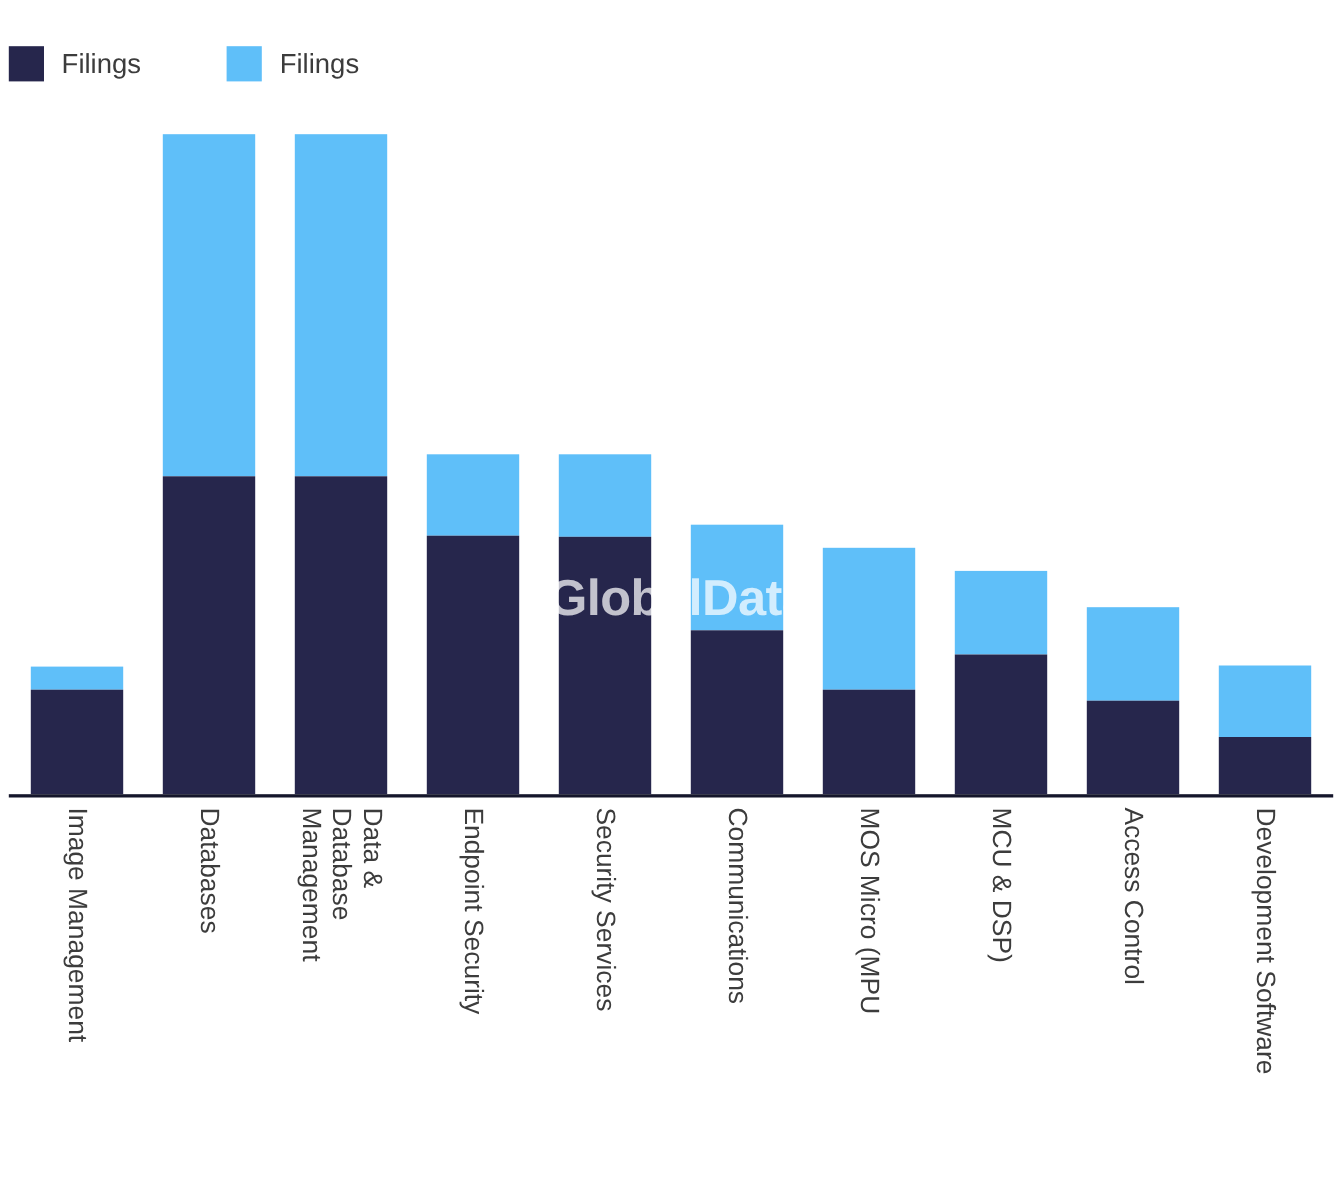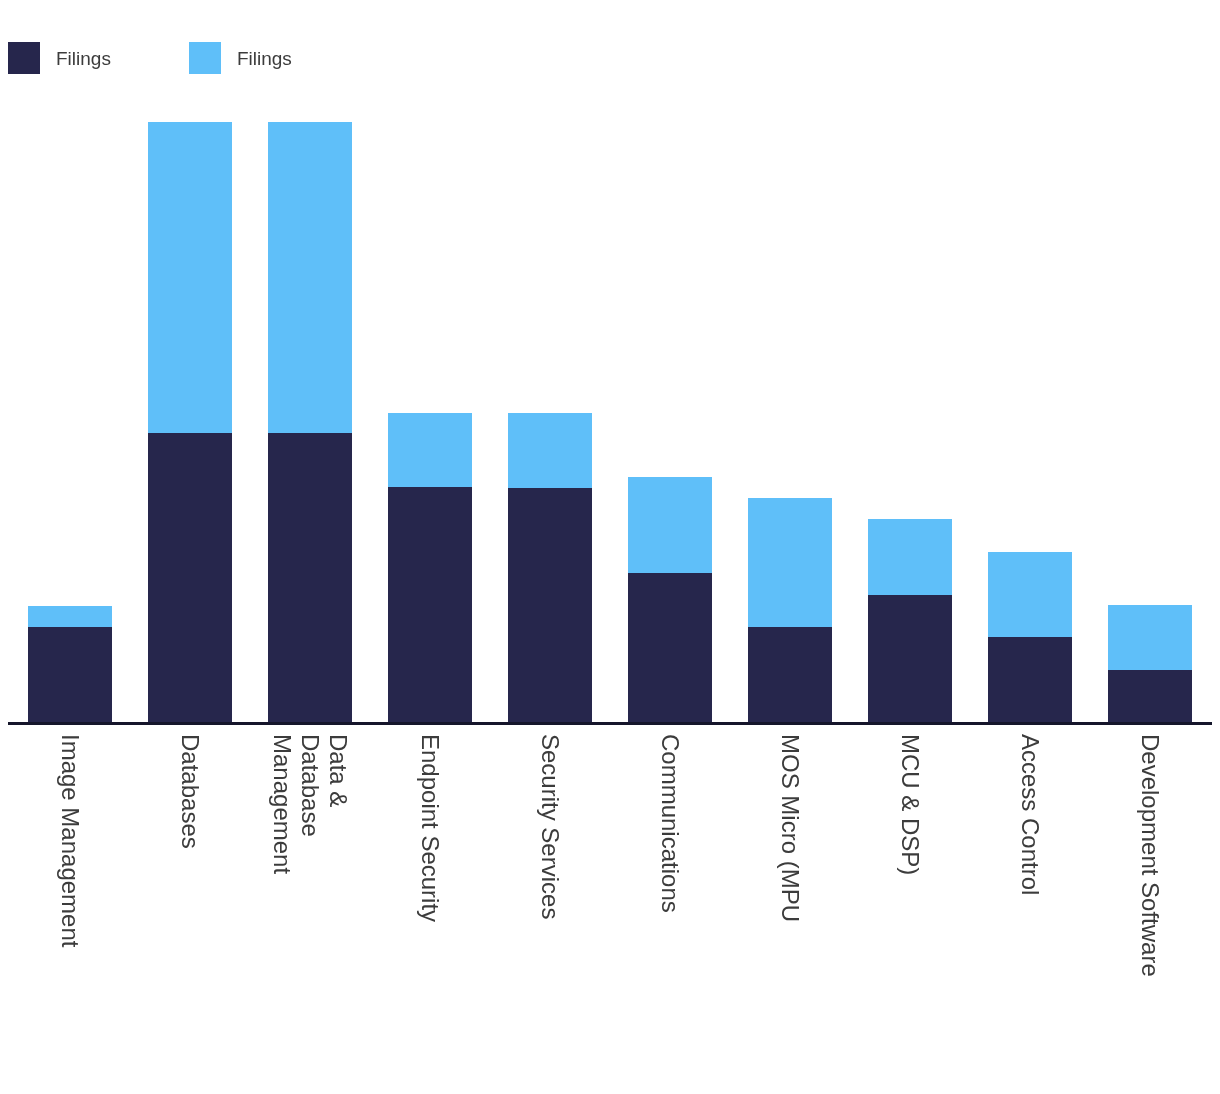--- a/index.html
+++ b/index.html
@@ -39,21 +39,21 @@
     display: flex;
     align-items: center;
     gap: 16px;
   }
   .legend-swatch {
     width: 32px;
     height: 32px;
     display: block;
   }
   .legend-label {
-    font-size: 19px;
+    font-size: 25px;
     color: #3c3c3c;
     line-height: 1;
     white-space: nowrap;
   }
 
   
   #plot {
     position: absolute;
     left: 0;
     top: 0;
@@ -187,20 +187,21 @@
       <div class="bar-group" style="left: 988px; bottom: 3px; width: 84px;">
         <span class="seg" style="background: rgb(95, 191, 249); height: 85px;"></span>
         <span class="seg" style="background: rgb(38, 38, 76); height: 85px;"></span>
       </div>
       <div class="bar-group" style="left: 1108px; bottom: 3px; width: 84px;">
         <span class="seg" style="background: rgb(95, 191, 249); height: 65px;"></span>
         <span class="seg" style="background: rgb(38, 38, 76); height: 52px;"></span>
       </div>
     </div>
 
+  <div id="watermark">GlobalData</div>
 
   <div id="axis-line" style="background: rgb(21, 22, 43);"></div>
 
   <div id="ticklabels">
       <div class="tick" style="left: 28px;">
         <div class="tick-rot one-line">
           <span class="l1">Image Management</span>
         </div>
       </div>
       <div class="tick" style="left: 148px;">

